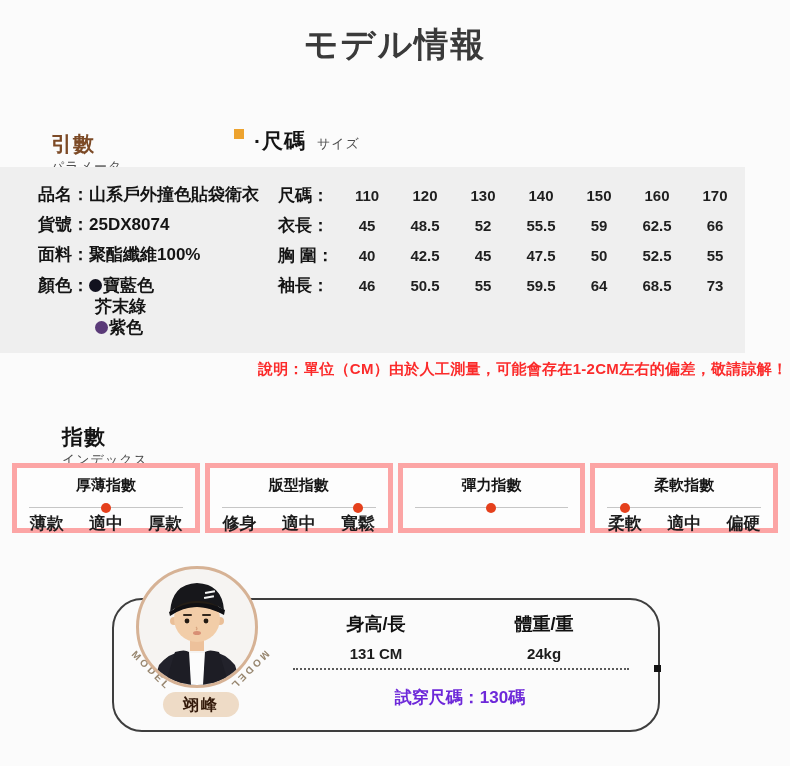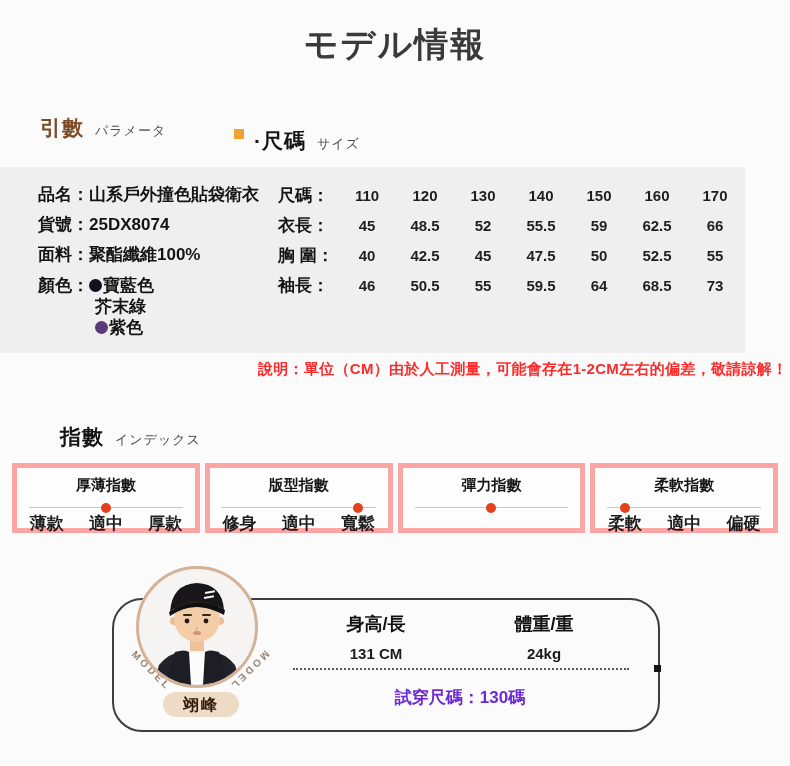--- a/index.html
+++ b/index.html
@@ -3,23 +3,23 @@
 <meta charset="utf-8">
 <style>
   html,body{margin:0;padding:0;background:#fbfbfb;}
   #canvas{position:relative;width:790px;height:766px;background:#fbfbfb;overflow:hidden;
           font-family:"Liberation Sans","DejaVu Sans",sans-serif;color:#1c1c1c;}
 
   .title{position:absolute;top:22px;left:0;right:0;text-align:center;
          font-size:34px;font-weight:700;color:#3a3a3a;letter-spacing:2px;}
 
   .sec-head{position:absolute;display:flex;align-items:baseline;}
-  .params-head{top:114px;left:40px;}
+  .params-head{top:130px;left:40px;flex-direction:column;}
   .size-head{top:127px;left:234px;}
-  .index-head{top:423px;left:60px;}
+  .index-head{top:423px;left:51px;flex-direction:column;}
   .sec-main{font-size:21px;font-weight:700;color:#141414;letter-spacing:1px;}
   .sec-sub{font-size:13px;color:#4c4c4c;margin-left:11px;letter-spacing:1px;}
   .orange-sq{width:10px;height:10px;margin-right:10px;align-self:flex-start;margin-top:2px;}
 
   .gray-panel{position:absolute;left:0;top:167px;width:745px;height:186px;background:#efefef;}
   .left-info{position:absolute;left:38px;top:13px;}
   .info-line{height:30px;line-height:30px;font-size:17px;font-weight:600;color:#141414;white-space:nowrap;}
   #color-list{margin-top:5px;}
   .color-line{height:21px;line-height:21px;font-size:17px;font-weight:600;color:#141414;white-space:nowrap;}
   .color-indent{padding-left:57px;}

